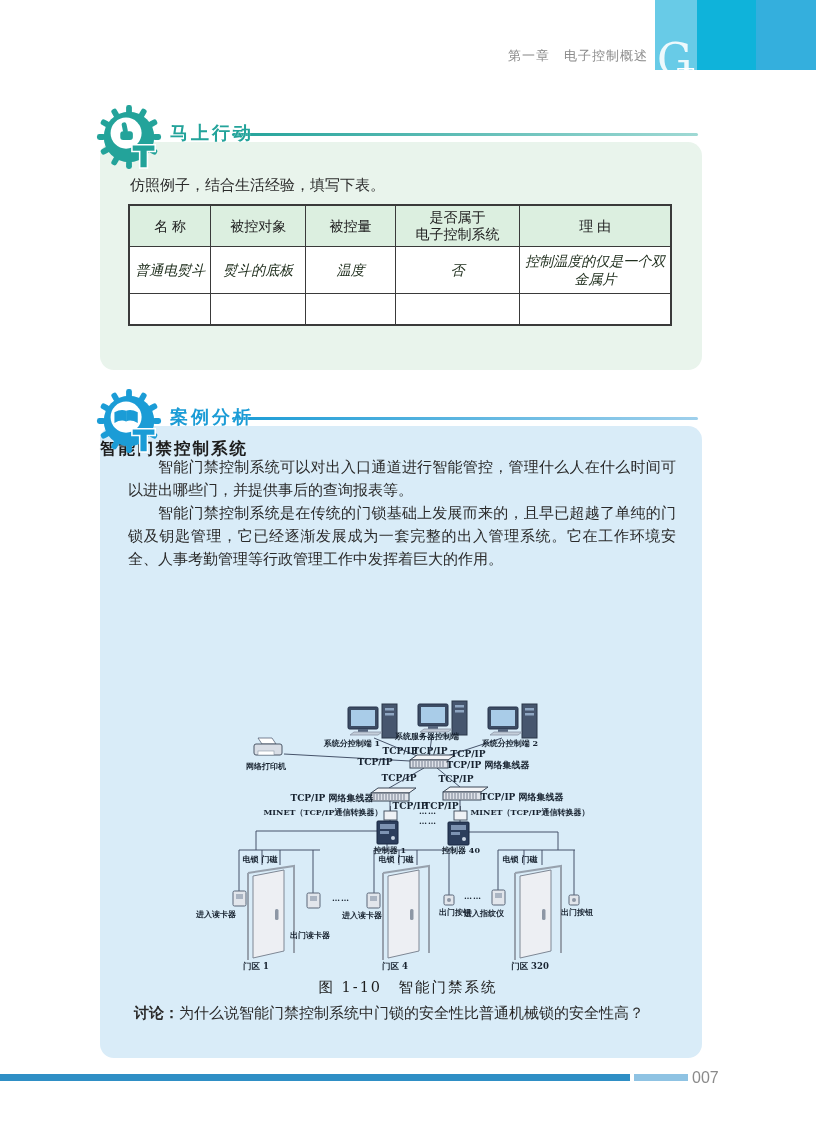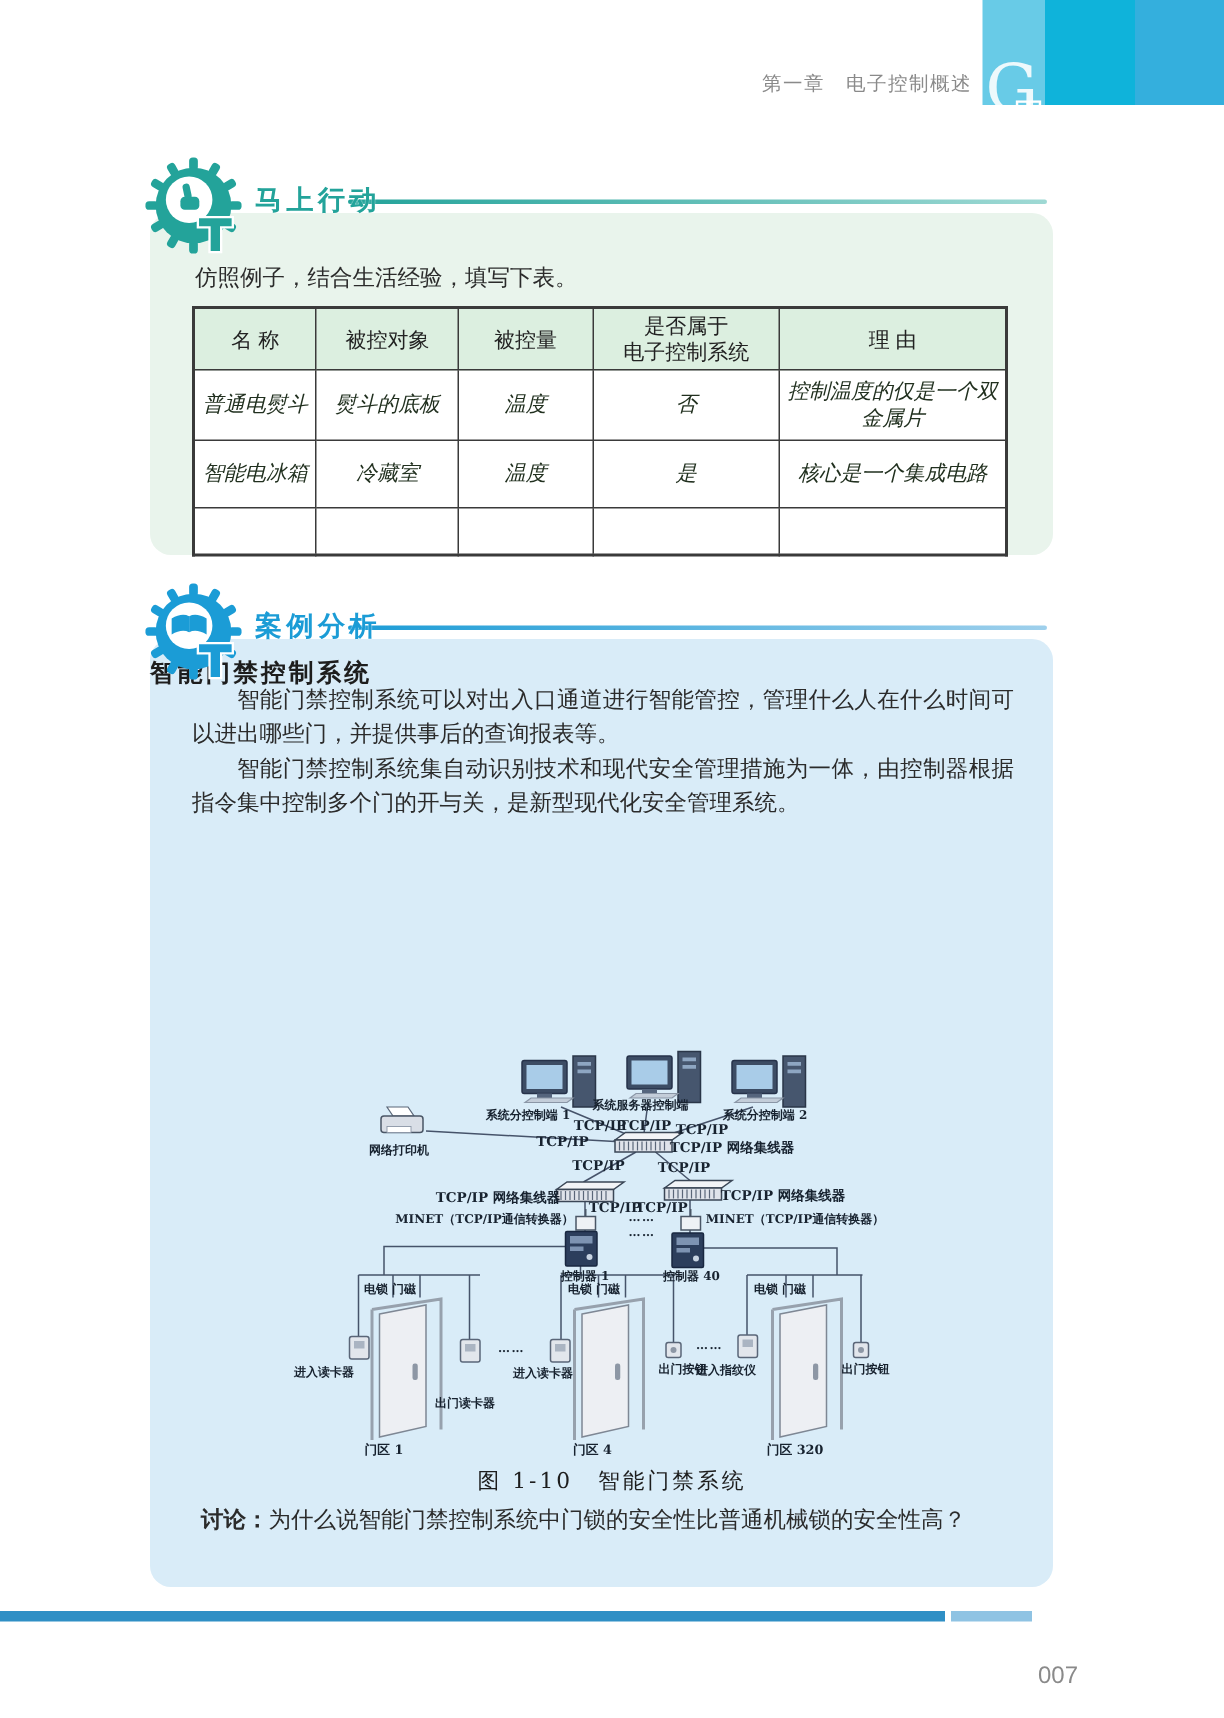--- a/index.html
+++ b/index.html
@@ -70,21 +70,21 @@
   .dl.dots{letter-spacing:1px;}
   .fig-caption{
     position:absolute;left:100px;top:978px;width:616px;text-align:center;
     font-family:"DejaVu Serif",serif;font-size:14.5px;color:#1d1d1d;letter-spacing:2px;
   }
   .discussion{position:absolute;left:134px;top:1004px;width:540px;font-size:15px;color:#2b2b2b;}
   .discussion b{font-weight:bold;}
   
   .footer-bar{position:absolute;left:0;top:1074px;width:630px;height:7px;background:#2f8fc5;}
   .footer-bar2{position:absolute;left:634px;top:1074px;width:54px;height:7px;background:#8fc3e3;}
-  .page-number{position:absolute;left:692px;top:1069px;font-size:16px;color:#8a8a8a;margin-top:40px;}
+  .page-number{position:absolute;left:692px;top:1069px;font-size:16px;color:#8a8a8a;}
 </style>
 </head>
 <body>
 
 <div class="chapter-header">第一章　电子控制概述</div>
 <div class="corner-block">
   <div class="corner-logo">
     <span>G</span>
     <span class="t">T</span>
   </div>
@@ -139,27 +139,20 @@
     </th>
     <th>理 由</th>
   </tr>
   <tr class="r1">
     <td>普通电熨斗</td>
     <td>熨斗的底板</td>
     <td>温度</td>
     <td>否</td>
     <td>控制温度的仅是一个双金属片</td>
   </tr>
-  <tr class="r2">
-    <td>智能电冰箱</td>
-    <td>冷藏室</td>
-    <td>温度</td>
-    <td>是</td>
-    <td>核心是一个集成电路</td>
-  </tr>
   <tr class="r3">
     <td></td>
     <td></td>
     <td></td>
     <td></td>
     <td></td>
   </tr>
 </tbody>
   </table>
 
@@ -188,21 +181,21 @@
     <path d="M19 25 q7 -4 12 -1.5 v11 q-5 -2.5 -12 1.5 z"></path>
     <path d="M43 25 q-7 -4 -12 -1.5 v11 q5 -2.5 12 1.5 z"></path>
   </g>
   <path d="M37 42 h24 v7 h-8 v17 h-8 v-17 h-8 z" fill="#1b9cd6" stroke="#ffffff" stroke-width="1.6"></path>
 </svg>
 <div class="sec-title blu" style="top:405px;">案例分析</div>
 
 <div class="case-heading">智能门禁控制系统</div>
 <div class="case-paras">
   <p>智能门禁控制系统可以对出入口通道进行智能管控，管理什么人在什么时间可以进出哪些门，并提供事后的查询报表等。</p>
-  <p>智能门禁控制系统集自动识别技术和现代安全管理措施为一体，由控制器根据指令集中控制多个门的开与关，是新型现代化安全管理系统。</p>
+  <p>智能门禁控制系统是在传统的门锁基础上发展而来的，且早已超越了单纯的门锁及钥匙管理，它已经逐渐发展成为一套完整的出入管理系统。它在工作环境安全、人事考勤管理等行政管理工作中发挥着巨大的作用。</p>
 </div>
 
 <div class="diagram">
   <svg width="540" height="272" viewBox="0 0 540 272">
     <defs>
       <g id="pc">
         <rect x="34" y="0" width="15" height="34" fill="#46566e" stroke="#2a3648" stroke-width="1"></rect>
         <rect x="37" y="4" width="9" height="2.5" fill="#8ea6c2"></rect>
         <rect x="37" y="9" width="9" height="2.5" fill="#8ea6c2"></rect>
         <rect x="0" y="3" width="30" height="22" rx="1.5" fill="#3c4c64" stroke="#26324a"></rect>

